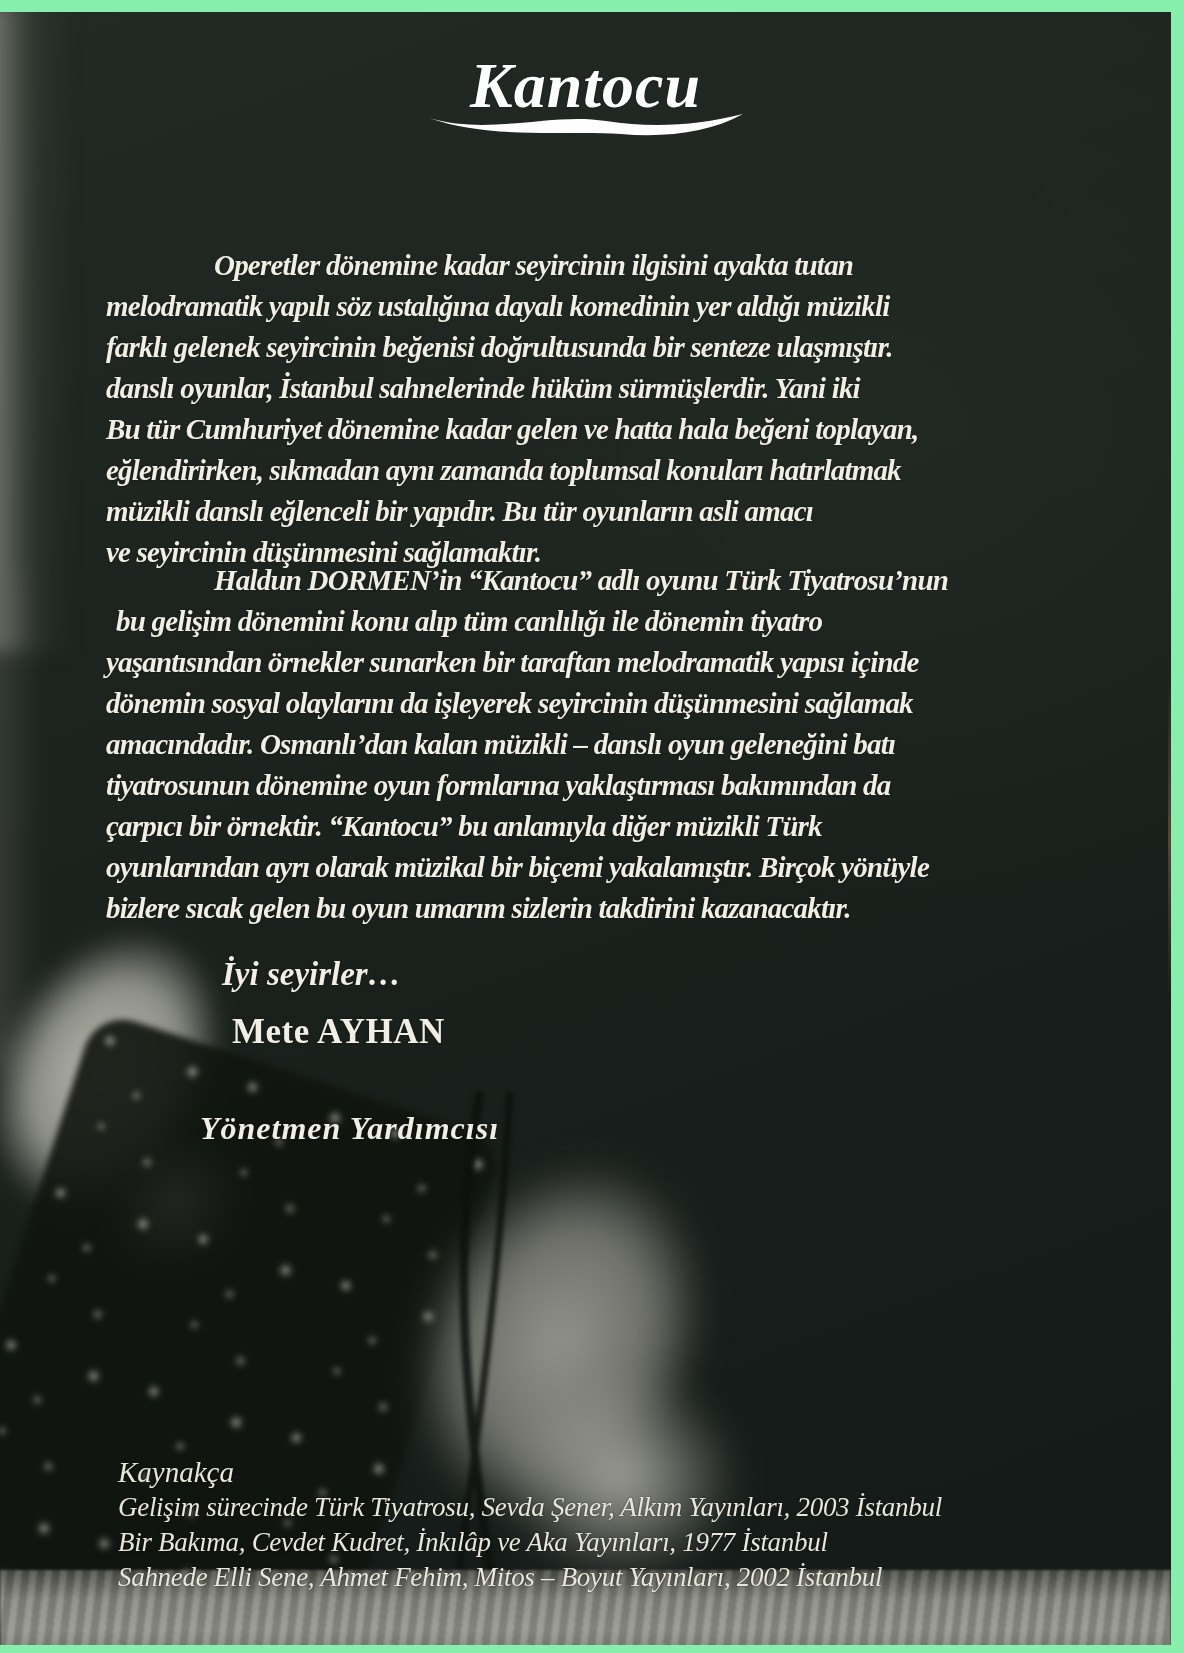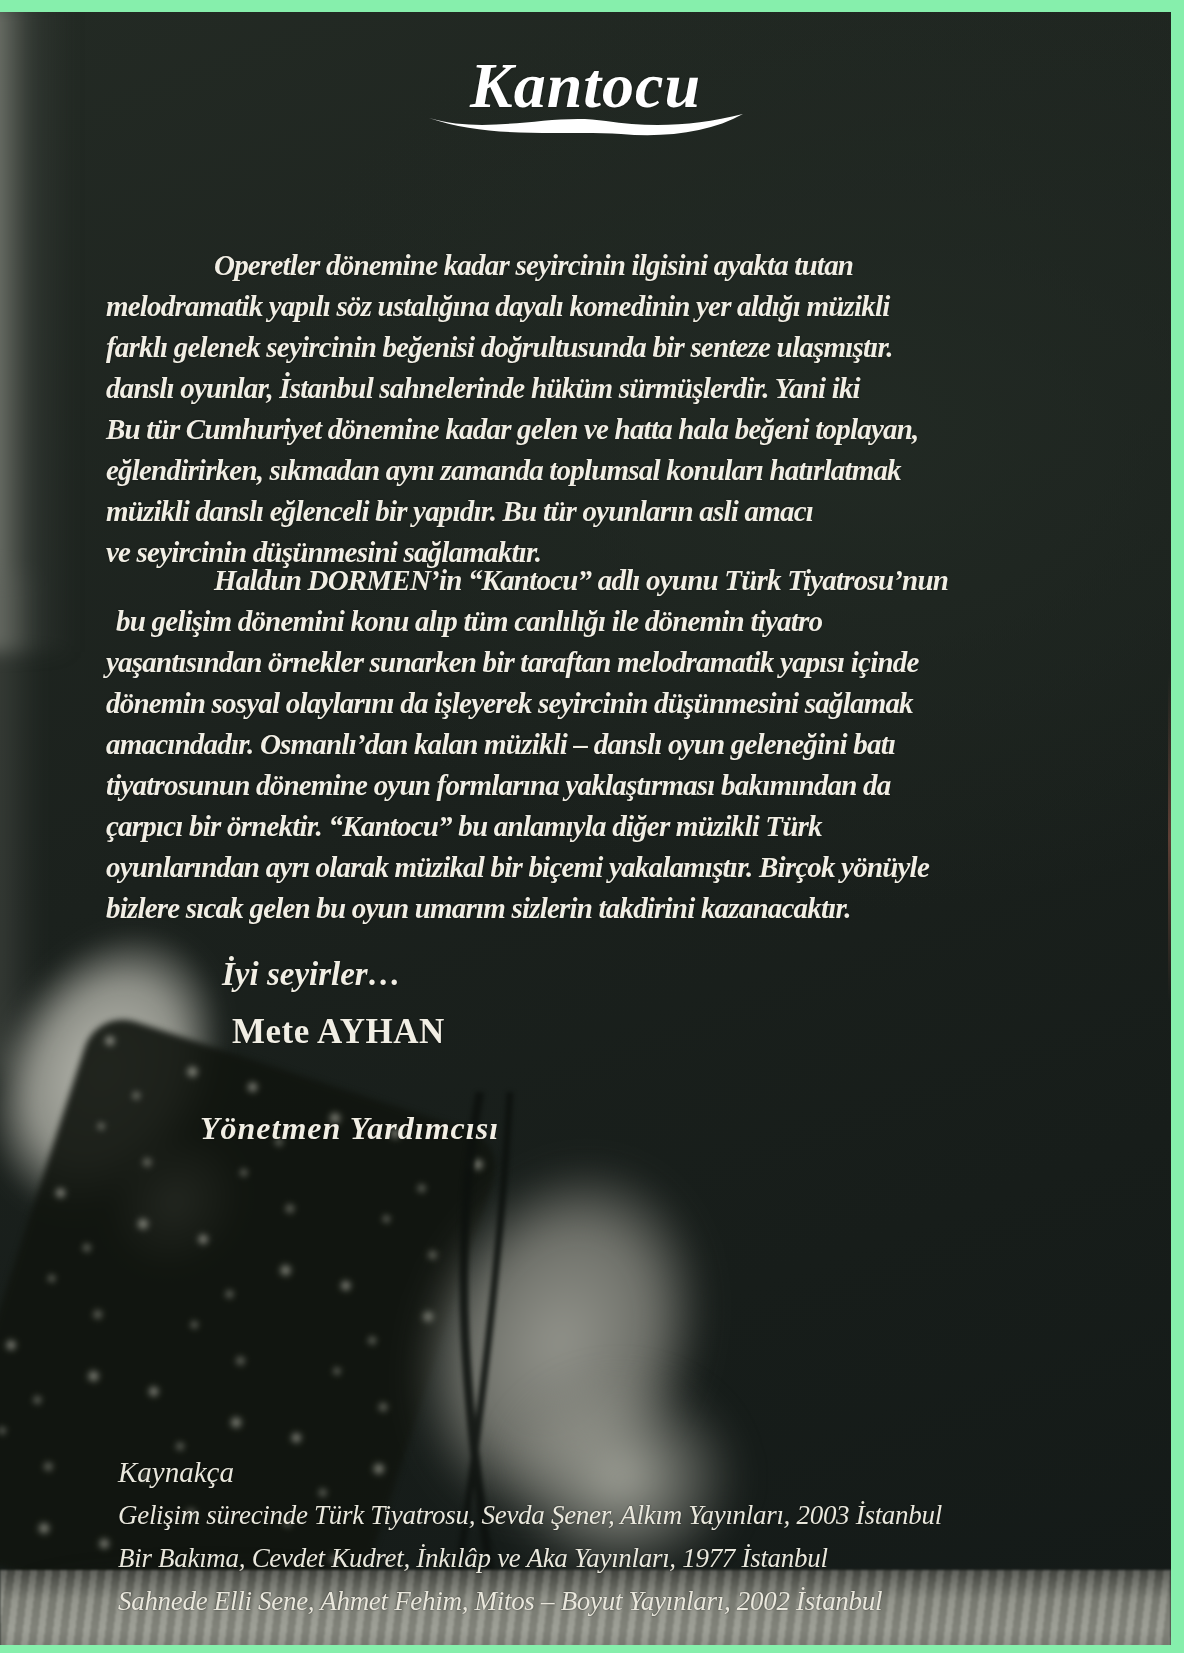--- a/index.html
+++ b/index.html
@@ -78,21 +78,21 @@
     font:bold italic 29px/41px "Liberation Serif", serif;
     letter-spacing:-0.8px;white-space:nowrap;
   }
   .line.indent{padding-left:108px;}
   .line.indent-sm{padding-left:10px;}
   #signoff-wish{top:946px;left:200px;font:bold italic 33px/1 "Liberation Serif", serif;margin-left:22px;}
   #signoff-name{top:1002px;left:196px;font:bold 35px/1 "Liberation Serif", serif;letter-spacing:.5px;margin-left:36px;}
   #signoff-role{top:1100px;left:200px;font:bold italic 32px/1 "Liberation Serif", serif;letter-spacing:1px;text-align:right;}
   #biblio{top:1442px;left:118px;width:980px;color:#e9e7dc;}
   #biblio .bib-head{font:italic 29px/36px "Liberation Serif", serif;}
-  #biblio .bib-line{font:italic 27px/35px "Liberation Serif", serif;white-space:nowrap;letter-spacing:-0.3px;margin-top:8px;}
+  #biblio .bib-line{font:italic 27px/35px "Liberation Serif", serif;white-space:nowrap;letter-spacing:-0.3px;}
 </style>
 </head>
 <body>
 
 <div id="page">
   <div id="dark">
 
     <div class="blob" id="strip-left"></div>
     <div class="blob" id="strip-left2"></div>
     <div class="blob" id="photo-hand"></div>

